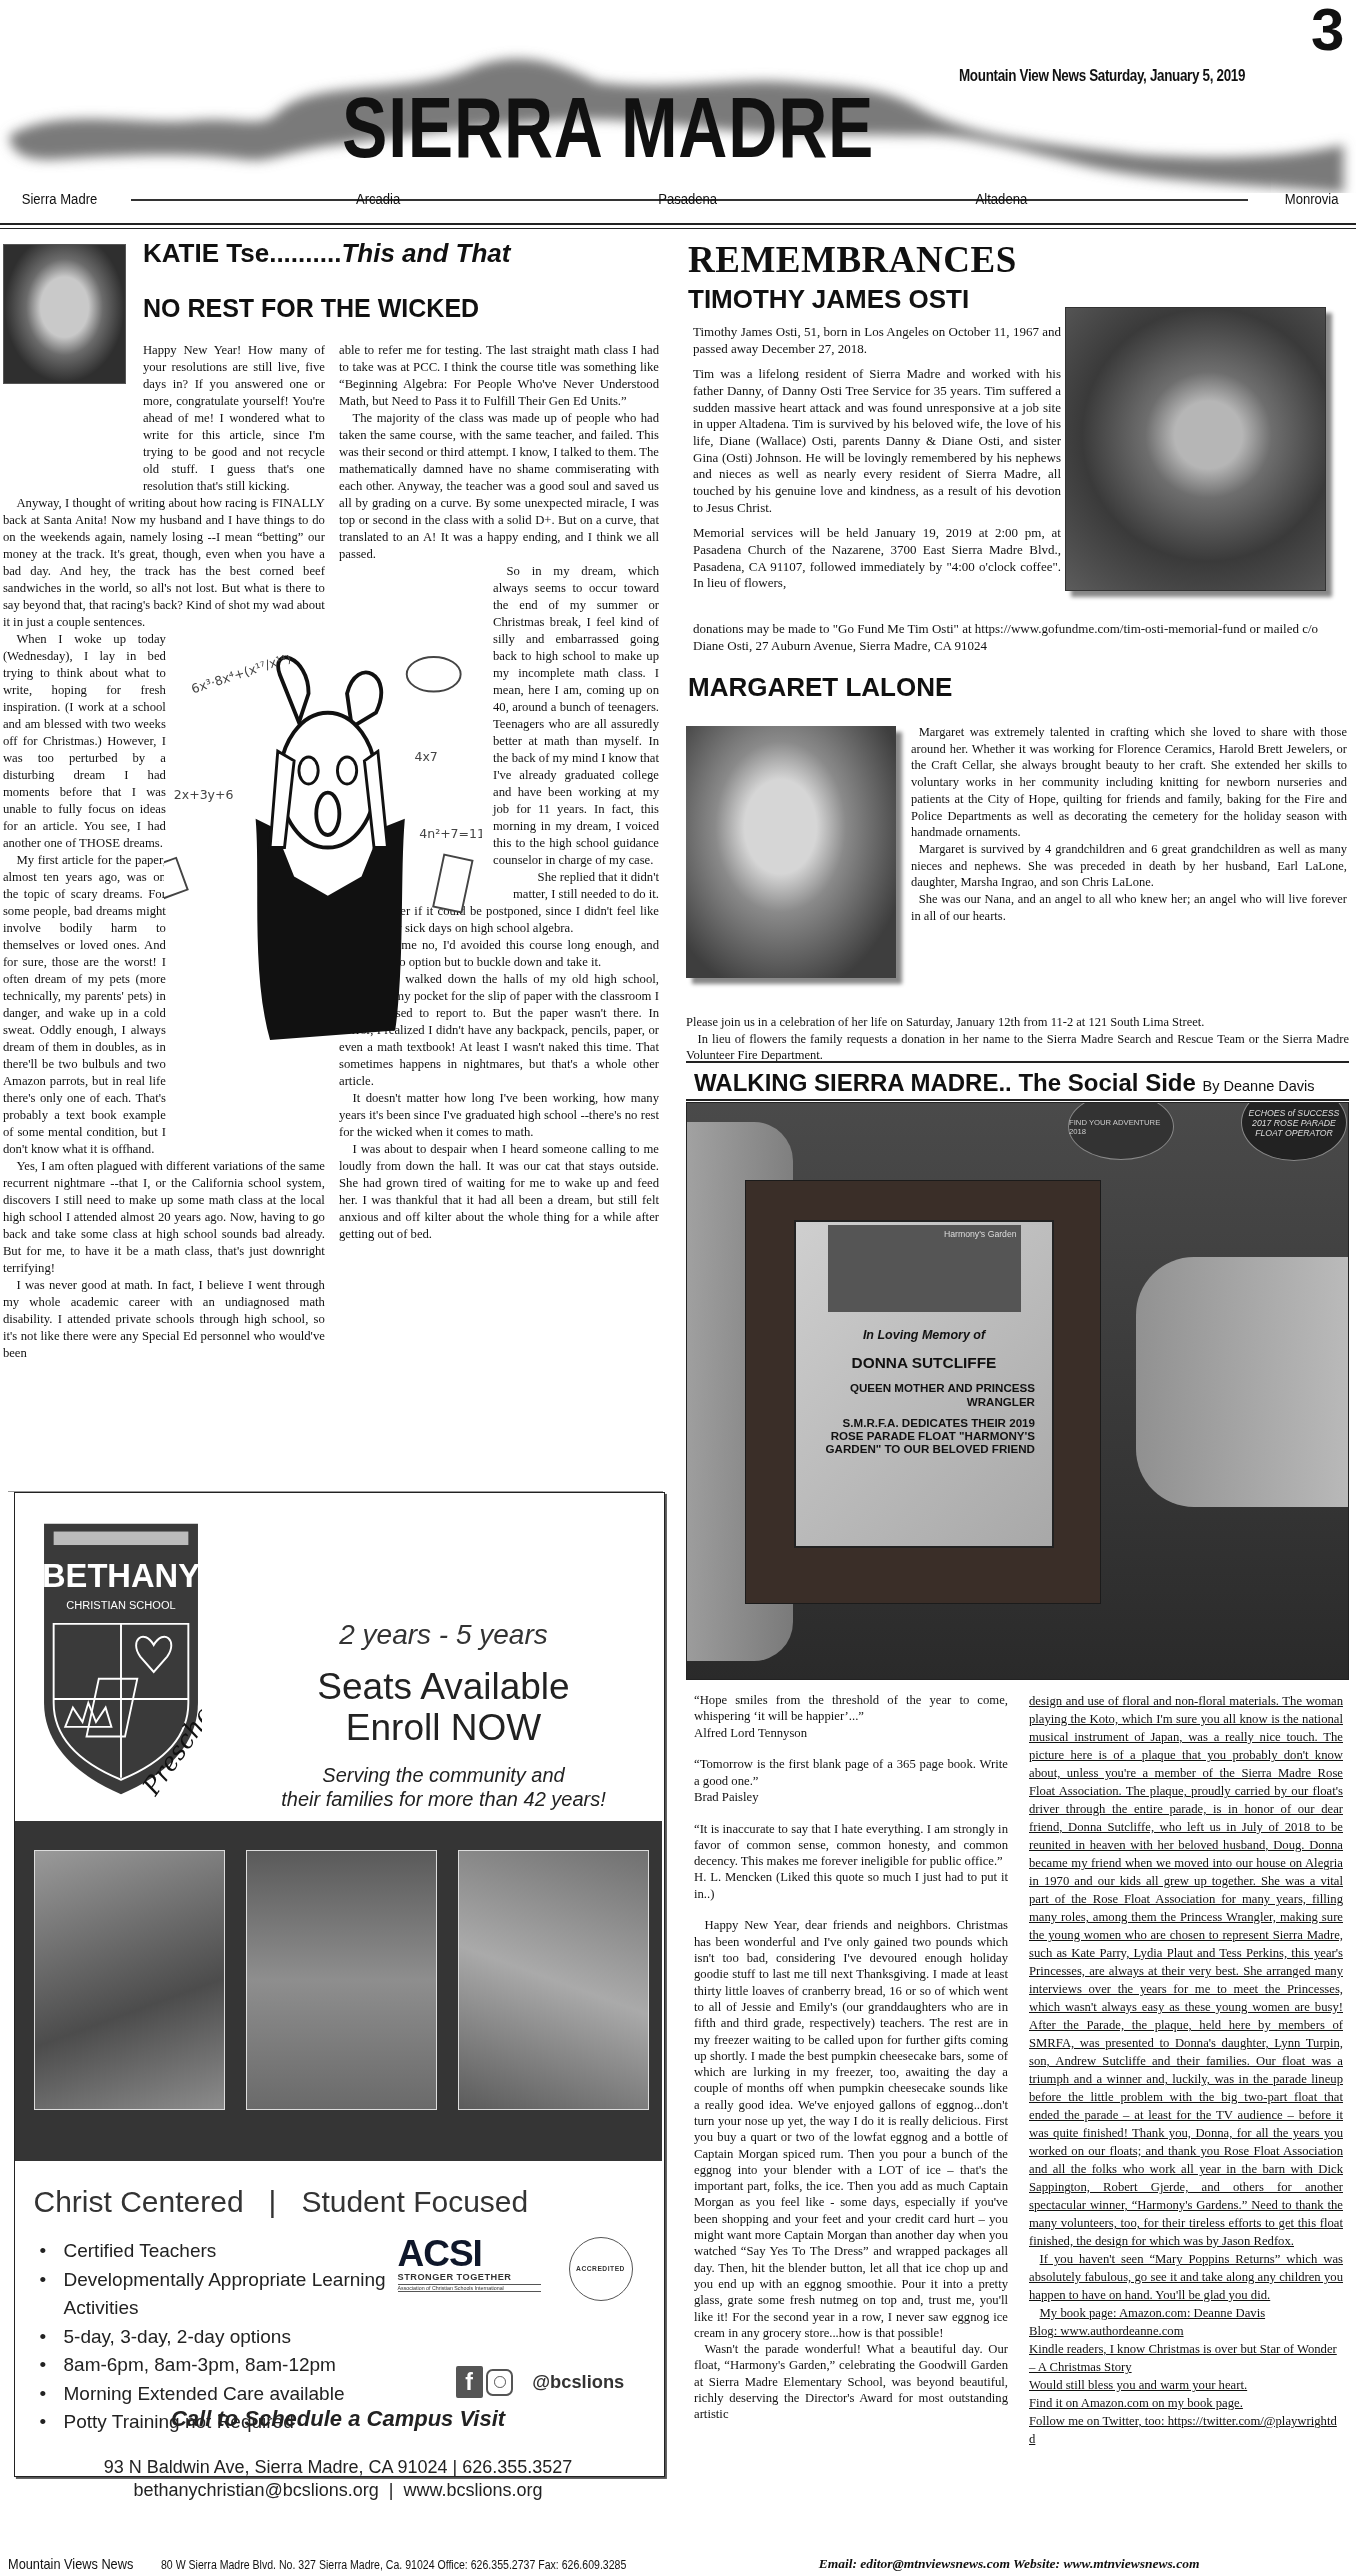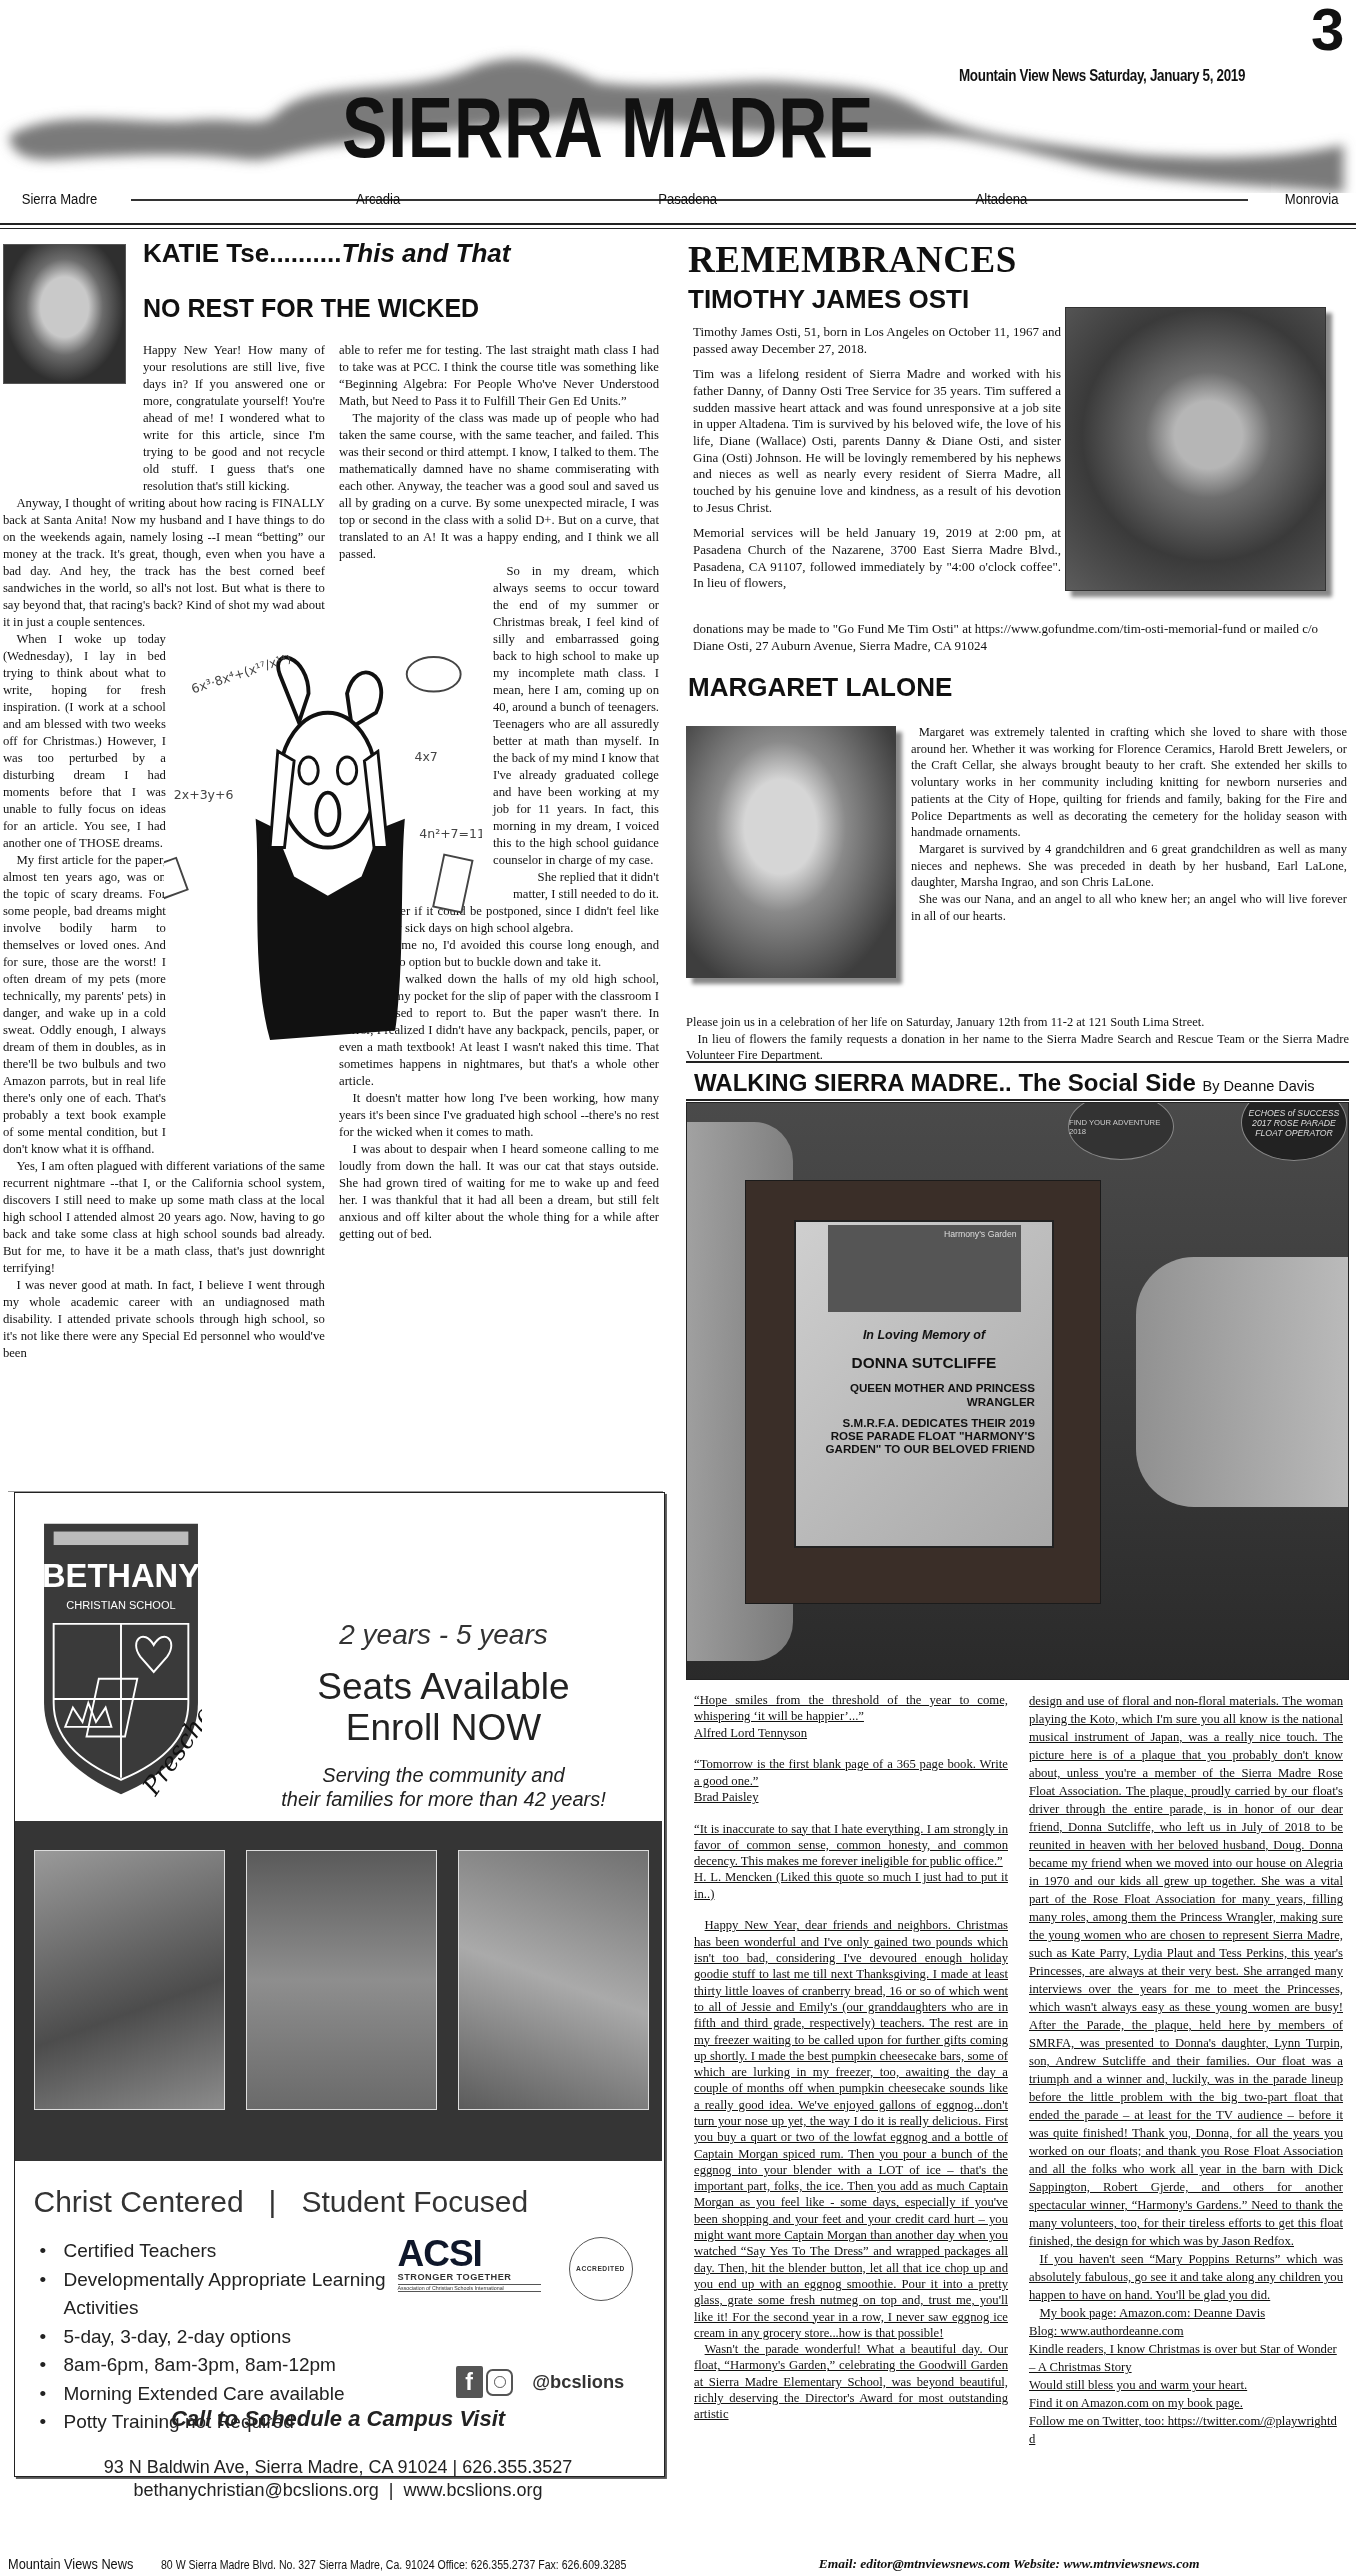--- a/index.html
+++ b/index.html
@@ -55,21 +55,21 @@
   #plaque-face .l1 { font: italic bold 12.5px/1.1 "Liberation Sans", sans-serif; margin-bottom: 11.6px; }
   #plaque-face .l2 { font: bold 15.4px/1.1 "Liberation Sans", sans-serif; margin-bottom: 9.6px; }
   #plaque-face .l3 { font: bold 11.6px/1.15 "Liberation Sans", sans-serif; margin-bottom: 7.7px; width: 222px; }
   #hand-left { position: absolute; left: 0; top: 19px; width: 106px; height: 539px; background: linear-gradient(90deg, #b8b8b8, #8d8d8d); border-radius: 0 39px 39px 0; opacity: 0.8; }
   #hand-right { position: absolute; right: 0; top: 154px; width: 212px; height: 250px; background: linear-gradient(90deg, #a0a0a0, #d0d0d0); border-radius: 58px 0 0 58px; opacity: 0.85; }
   #patch1 { position: absolute; left: 381px; top: -9.6px; width: 106px; height: 67px; border-radius: 50%; background: #333; border: 1.9px solid #888; color:#ccc; font: 7.7px "Liberation Sans", sans-serif; display:flex; align-items:center; justify-content:center; }
   #patch2 { position: absolute; left: 554px; top: -19px; width: 106px; height: 77px; border-radius: 50%; background: #222; border: 1.9px solid #888; color:#ddd; font: italic 8.7px "Liberation Sans", sans-serif; display:flex; align-items:center; justify-content:center; text-align:center; }
   #walking-rule-top { left: 686px; top: 1099px; width: 663px; height: 1.9px; background: #222; }
 
   #walking-col1 { left: 694px; top: 1692px; width: 314px; font-size: 12.7px; line-height: 16.3px; text-align: justify; }
-  #walking-col1 p { margin: 0; text-decoration: underline; }
+  #walking-col1 p { margin: 0; }
   #walking-col1 .quote { margin-bottom: 15.4px; text-align: justify; }
   #walking-col1 p.ind { text-indent: 10.6px; }
   #walking-col2 { left: 1029px; top: 1692px; width: 314px; font-size: 12.7px; line-height: 18px; text-align: justify; text-decoration: underline; }
   #walking-col2 p.ind { text-indent: 10.6px; }
   #walking-col2 p.line { text-align: left; }
 
   
   #ad { left: 13.5px; top: 1492px; width: 651px; height: 985px; border: 1.9px solid #222; box-shadow: 1.9px 1.9px 0 #555; background: #fff; }
   #ad-crest { position: absolute; left: 25px; top: 27px; width: 162px; height: 279px; }
   #ad-title { position: absolute; left: 222px; top: 21px; width: 414px; text-align: center; font: 42px/1.04 "Liberation Sans", sans-serif; color: #333; }

